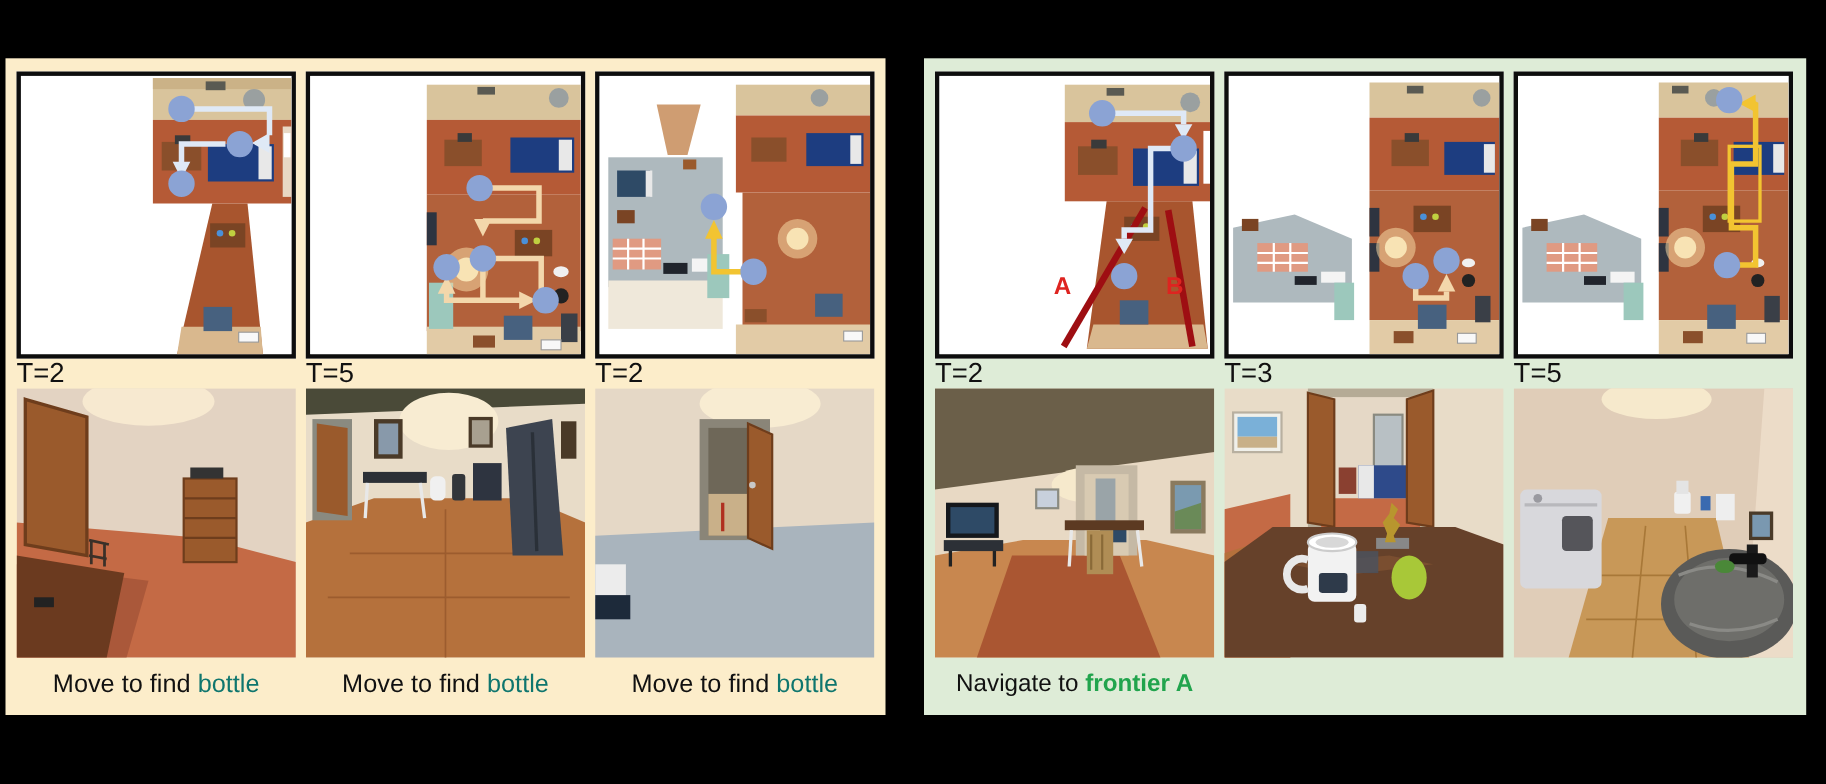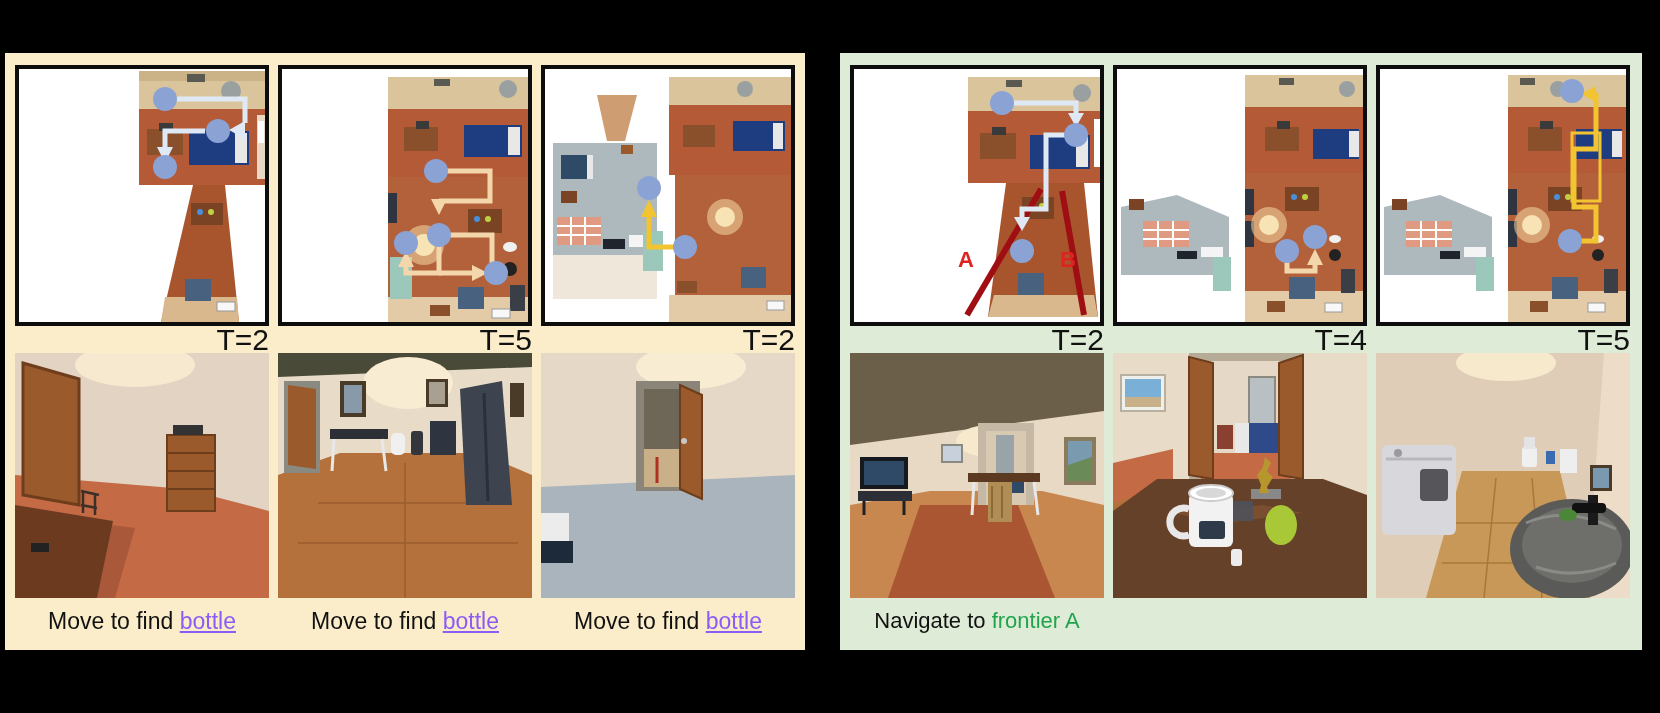--- a/index.html
+++ b/index.html
@@ -5,27 +5,27 @@
   html,body{margin:0;padding:0;background:#000;}
   .canvas{position:relative;width:1660px;height:713px;background:#000;overflow:hidden;
           font-family:"Liberation Sans",sans-serif;}
   .panel{position:absolute;top:53px;height:597px;box-sizing:border-box;
          display:flex;gap:9px;padding:12px 10px 0 10px;}
   .panel.left{left:5px;width:800px;background:#fcedca;}
   .panel.right{left:840px;width:802px;background:#deecd7;}
   .col{display:flex;flex-direction:column;width:254px;}
   .mapbox{box-sizing:border-box;width:254px;height:261px;border:4px solid #0d0d0d;background:#fff;}
   .mapbox svg{display:block;width:246px;height:253px;}
-  .tlabel{height:27px;line-height:27px;text-align:right;font-size:30px;color:#111;}
+  .tlabel{height:27px;line-height:27px;text-align:left;font-size:25px;color:#111;}
   .fpv{width:254px;height:245px;overflow:hidden;}
   .fpv svg{display:block;width:254px;height:245px;}
   .caption{margin-top:10px;text-align:center;font-size:23px;color:#111;white-space:nowrap;}
   .panel.right .caption{font-size:22px;}
-  .cap-hl.red{color:#8b5cf6;text-decoration:underline;}
-  .cap-hl.green{color:#21a44d;}
+  .cap-hl.red{color:#0f766e;}
+  .cap-hl.green{color:#21a44d;font-weight:bold;}
   .frontier-text{font-size:22px;font-weight:bold;fill:#de2420;}
   
   .pWhite{stroke:#dfe9f6;stroke-width:5;fill:none;}
   .pTan{stroke:#f3d7ab;stroke-width:5;fill:none;}
   .pYel{stroke:#f2c431;stroke-width:5;fill:none;}
   .aWhite{fill:#dfe9f6;} .aTan{fill:#f3d7ab;} .aYel{fill:#f2c431;}
   .agent{fill:#8ba3d4;}
 </style>
 </head>
 <body>
@@ -310,21 +310,21 @@
           <path d="M26,161 h46 M26,170 h46 M41,152 v26 M56,152 v26" stroke="#ffffff" stroke-width="2"></path>
           <rect x="60" y="182" width="20" height="8" fill="#20242c"></rect>
           <rect x="84" y="178" width="22" height="10" fill="#f4f4f4"></rect>
           <rect x="96" y="188" width="18" height="34" fill="#9cc8bc"></rect>
           <polyline class="pTan" points="170,182 170,202 198,202 198,196"></polyline>
           <polygon class="aTan" points="190,196 206,196 198,180"></polygon>
           <circle class="agent" cx="170" cy="182" r="12"></circle>
           <circle class="agent" cx="198" cy="168" r="12"></circle>
         </svg>
       </div>
-      <div class="tlabel">T=4</div>
+      <div class="tlabel">T=3</div>
       <div class="fpv">
         <svg viewBox="0 0 254 245">
           <rect width="254" height="245" fill="#e8dcc8"></rect>
           <polygon points="0,110 60,96 60,245 0,245" fill="#c46a45"></polygon>
           <polygon points="0,150 60,130 60,245 0,245" fill="#b5713c"></polygon>
           <rect x="76" y="0" width="114" height="130" fill="#b5ab96"></rect>
           <rect x="88" y="8" width="90" height="122" fill="#e5d8c6"></rect>
           <polygon points="88,100 178,100 178,130 88,130" fill="#c46a45"></polygon>
           <rect x="136" y="24" width="26" height="58" fill="#b8c0c4" stroke="#8a8a80" stroke-width="2"></rect>
           <rect x="122" y="70" width="50" height="30" fill="#2e4a8a"></rect>

